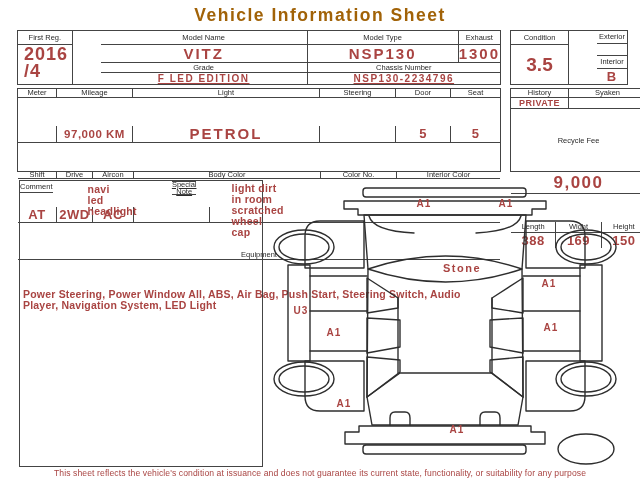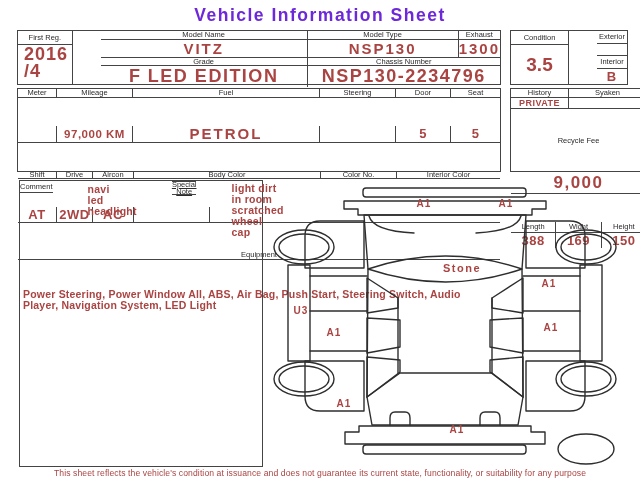--- a/index.html
+++ b/index.html
@@ -15,36 +15,36 @@
   .abs{position:absolute;box-sizing:border-box;}
   .box{border:1px solid var(--border);gap:28px;}
   .hl{font-size:7.5px;color:#2a2a2a;text-align:center;line-height:1.0;display:flex;align-items:center;justify-content:center;}
   .rv{color:var(--accent);font-weight:bold;}
   .bb{border-bottom:1px solid var(--border);}
   .br{border-right:1px solid var(--border);}
   .bl{border-left:1px solid var(--border);}
   .bt{border-top:1px solid var(--border);text-decoration:underline;}
   .row{display:flex;}
   .cc{display:flex;align-items:center;justify-content:center;}
-  .title{top:5px;left:0;width:640px;text-align:center;font-size:17.5px;font-weight:bold;letter-spacing:1.5px;color:#6d28d9;}
+  .title{top:5px;left:0;width:640px;text-align:center;font-size:17.5px;font-weight:bold;letter-spacing:1.5px;color:#a16207;}
   
   .t1{left:17px;top:30px;width:484px;height:55px;display:flex;}
   .t1 .fr{width:58px;display:flex;flex-direction:column;}
   .t1 .fr .hl{height:13px;}
   .frval{flex:1;font-size:18px;line-height:0.95;padding:1px 0 0 6px;letter-spacing:1px;}
   .t1main{flex:1;display:flex;flex-direction:column;}
   .t1 .r1h{height:13px;}
   .t1 .r1v{height:18px;}
   .t1 .r2h{height:9px;}
   .t1 .r2v{flex:1;}
   .w206{width:206px;}
   .w150{width:150px;}
   .fx{flex:1;}
   .v16{font-size:15px;letter-spacing:2px;}
-  .v15{font-size:18px;letter-spacing:1.5px;}
+  .v15{font-size:10px;letter-spacing:1.5px;text-decoration:underline;}
   
   .cbx{left:510px;top:30px;width:118px;height:55px;display:flex;}
   .cbx .c1{width:57px;display:flex;flex-direction:column;}
   .cbx .c1 .hl{height:13px;}
   .cbx .c2{flex:1;display:flex;flex-direction:column;}
   .cbx .c2 .hl{height:13px;}
   .cbx .blank{height:12px;}
   .cond{flex:1;font-size:19px;}
   .intv{flex:1;font-size:13px;letter-spacing:1px;}
   
@@ -135,21 +135,21 @@
       <div class="blank bb cc rv"></div>
       <div class="hl bb">Interior</div>
       <div class="cc intv rv">B</div>
     </div>
   </div>
 
   <div class="abs box t2">
     <div class="row h1 bb">
       <div class="hl cw1">Meter</div>
       <div class="hl cw2 bl">Mileage</div>
-      <div class="hl cw3 bl">Fuel</div>
+      <div class="hl cw3 bl">Light</div>
       <div class="hl cw4 bl">Steering</div>
       <div class="hl cw5 bl">Door</div>
       <div class="hl fx bl">Seat</div>
     </div>
     <div class="row v1 bb">
       <div class="cc cw1 rv"></div>
       <div class="cc cw2 bl rv v12">97,000 KM</div>
       <div class="cc cw3 bl rv v14">PETROL</div>
       <div class="cc cw4 bl rv"></div>
       <div class="cc cw5 bl rv v13">5</div>

